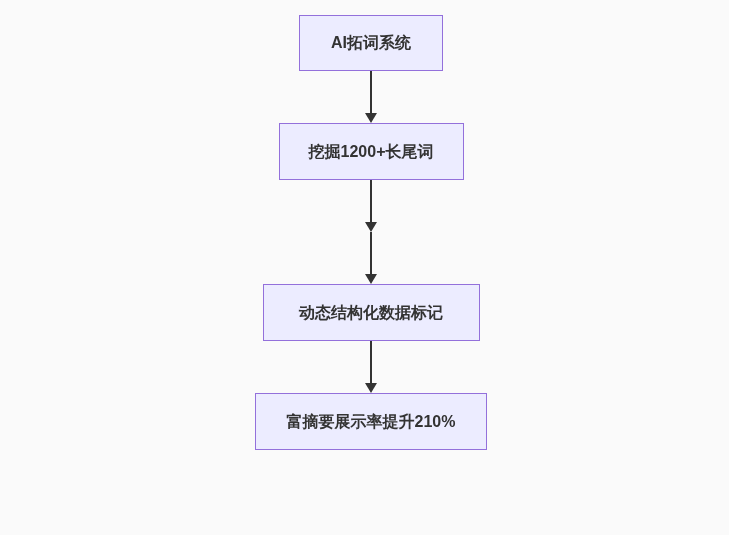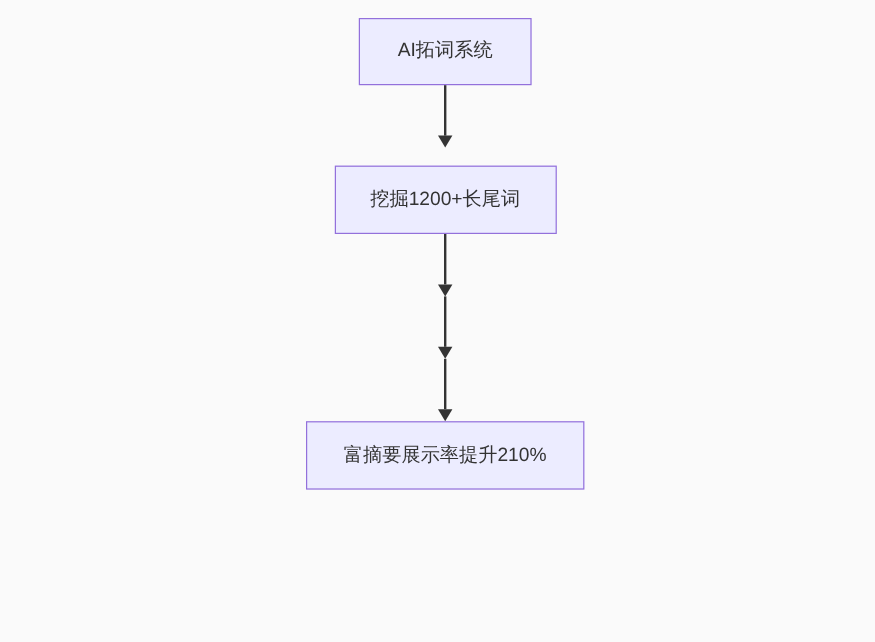--- a/index.html
+++ b/index.html
@@ -30,23 +30,24 @@
     color: var(--text, #333333);
     font-size: 16px;
     line-height: 20px;
     height: 57px;
     display: flex;
     align-items: center;
     justify-content: center;
     text-align: right;
     white-space: nowrap;
     padding: 0 29px;
+    font-weight: bold;
   }
   .node.n1 { height: 56px; min-width: 144px; }
-  .node.n2 { min-width: 185px; margin-top: 15px; }
+  .node.n2 { min-width: 185px; }
   .node.n3 { min-width: 222px; }
   .node.n4 { min-width: 217px; }
   .node.n5 { min-width: 232px; }
   .connector {
     height: 52px;
     display: flex;
     flex-direction: column;
     align-items: center;
   }
   .connector .line {
@@ -84,20 +85,23 @@
     <div class="line"></div>
     <div class="head"></div>
   </div>
 
 
   <div class="connector">
     <div class="line"></div>
     <div class="head"></div>
   </div>
 
+  <div class="node n4">
+    <span>动态结构化数据标记</span>
+  </div>
 
   <div class="connector">
     <div class="line"></div>
     <div class="head"></div>
   </div>
 
   <div class="node n5">
     <span>富摘要展示率提升210%</span>
   </div>
 

